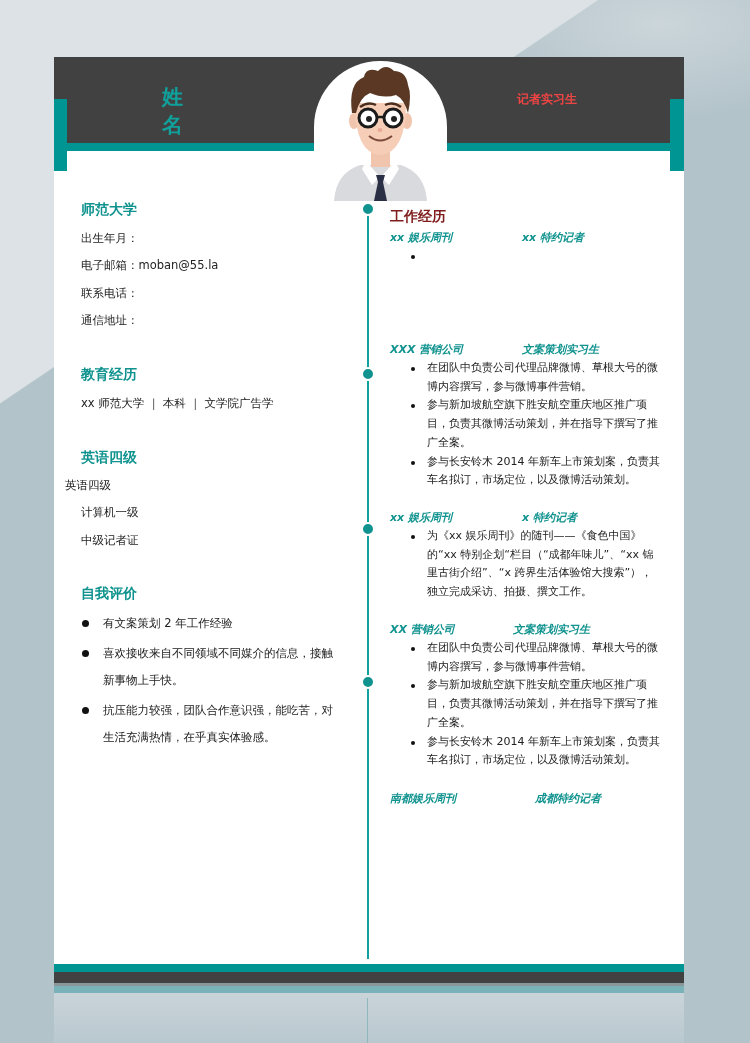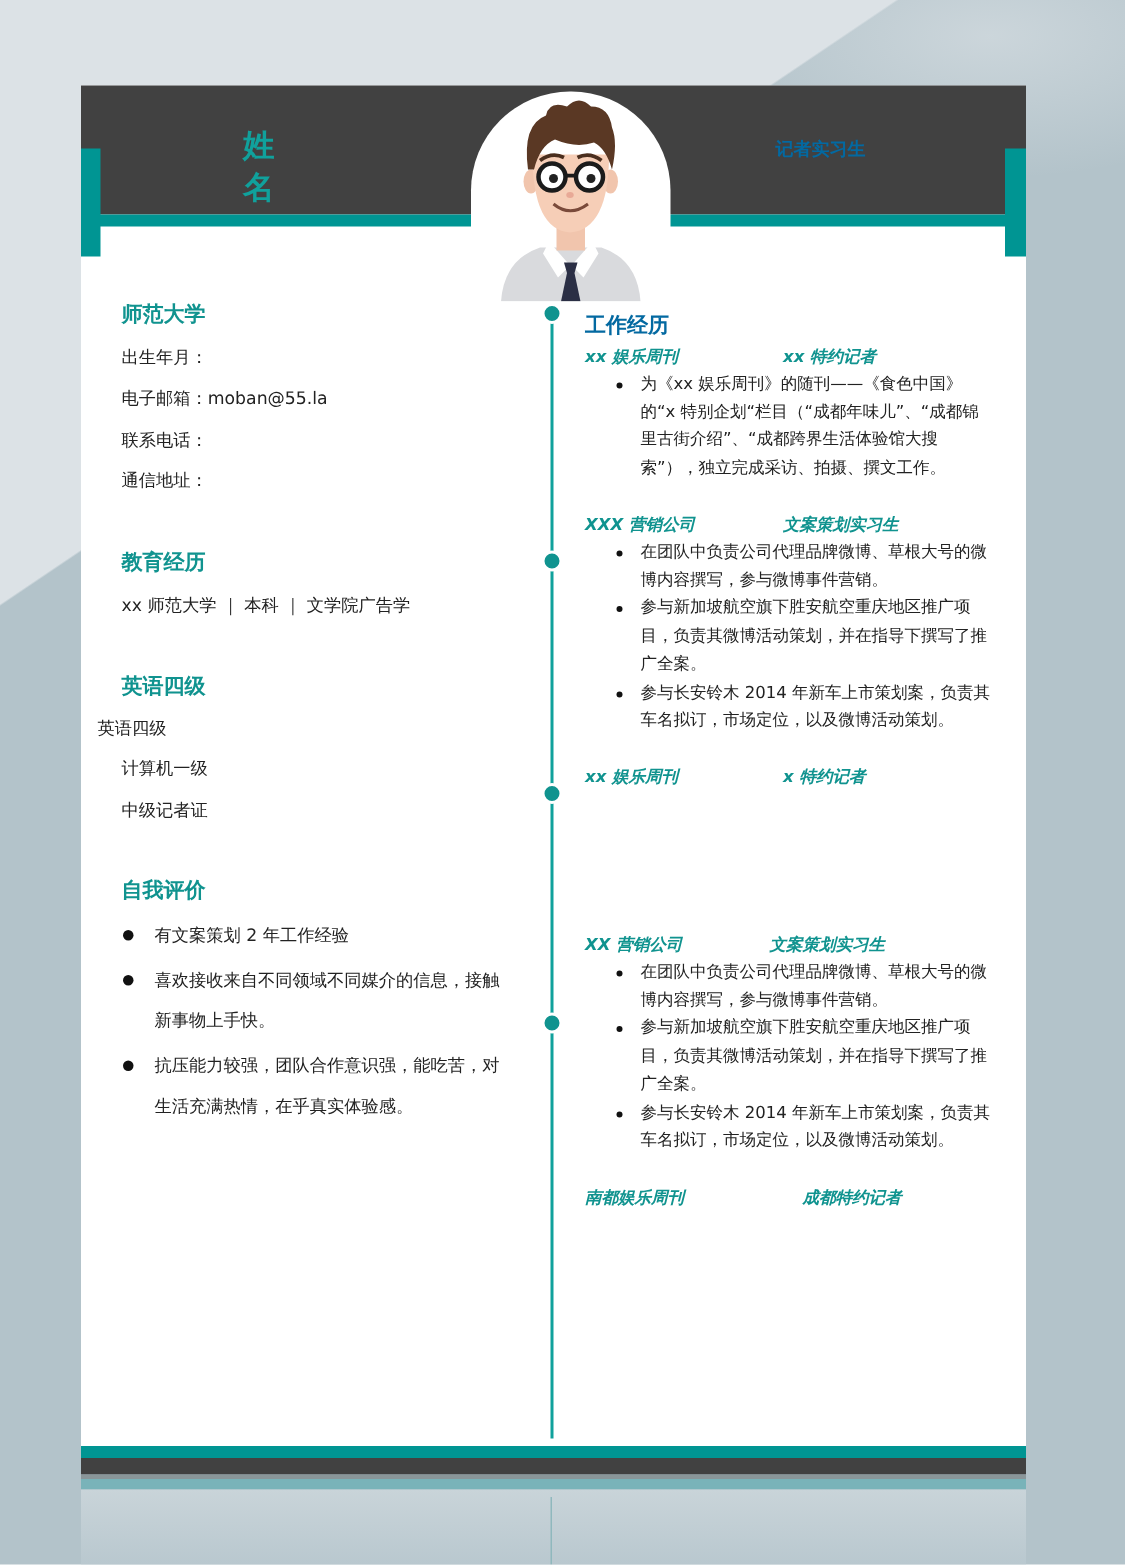--- a/index.html
+++ b/index.html
@@ -36,21 +36,21 @@
     }
     .teal-tab-right {
       position: absolute; right: 0; top: 42px; width: 14px; height: 72px; background: #009593;
     }
     .name {
       position: absolute; left: 108px; top: 26px; width: 60px;
       font-size: 21px; font-weight: bold; color: #10a19c; letter-spacing: 7px;
     }
     .job-title {
       position: absolute; left: 463px; top: 34px;
-      font-size: 12px; font-weight: bold; color: #0369a1;
+      font-size: 12px; font-weight: bold; color: #ef4444;
     }
     .avatar-wrap {
       position: absolute; left: 260px; top: 4px; width: 133px; height: 140px;
       background: #ffffff; border-radius: 66px 66px 0 0;
       overflow: hidden;
     }
     .avatar-wrap svg { position: absolute; left: 0; top: 0; }
 
     .section-title {
       position: absolute; font-size: 14px; font-weight: bold; color: #10938f;
@@ -65,21 +65,21 @@
     }
 
     .timeline-line {
       position: absolute; left: 313px; top: 153px; width: 2px; height: 749px; background: #10a19c;
     }
     .tl-dot {
       position: absolute; left: 307px; width: 14px; height: 14px; border-radius: 50%; background: #10938f;
       border: 2px solid #ffffff; box-shadow: 0 0 0 0 #fff;
     }
 
-    .work-title { position: absolute; left: 336px; top: 151px; font-size: 14px; font-weight: bold; color: #0369a1; }
+    .work-title { position: absolute; left: 336px; top: 151px; font-size: 14px; font-weight: bold; color: #7f1d1d; }
     .job {
       position: absolute; left: 336px; width: 270px;
     }
     .job-head { position: relative; height: 17px; font-size: 11px; font-weight: bold; color: #10938f; font-style: italic; }
     .job-head .org { position: absolute; left: 0; top: 0; white-space: nowrap; }
     .job-head .role { position: absolute; top: 0; white-space: nowrap; }
     .job-bul { position: relative; padding-left: 37px; font-size: 11px; line-height: 18.7px; color: #222; }
     .job-bul .dot { position: absolute; left: 21px; top: 8px; width: 4px; height: 4px; border-radius: 50%; background: #111; }
 
     .bottom-teal { position: absolute; left: 54px; top: 964px; width: 630px; height: 8px; background: #009593; }
@@ -165,38 +165,39 @@
   <div class="tl-dot" style="top:465px;"></div>
   <div class="tl-dot" style="top:618px;"></div>
 
   <div class="work-title">工作经历</div>
 
   <div class="job" style="top:173px;">
     <div class="job-head">
         <span class="org">xx 娱乐周刊</span>
         <span class="role" style="left:132px;">xx 特约记者</span>
       </div>
-    <div class="job-bul"><span class="dot"></span><span>为《xx 娱乐周刊》的随刊——《食色中国》的“x 特别企划“栏目（“成都年味儿”、“成都锦里古街介绍”、“成都跨界生活体验馆大搜索”），独立完成采访、拍摄、撰文工作。</span></div>
+    <div class="job-bul"><span class="dot"></span></div>
   </div>
 
   <div class="job" style="top:285px;">
     <div class="job-head">
         <span class="org">XXX 营销公司</span>
         <span class="role" style="left:132px;">文案策划实习生</span>
       </div>
     <div class="job-bul"><span class="dot"></span><span>在团队中负责公司代理品牌微博、草根大号的微博内容撰写，参与微博事件营销。</span></div>
     <div class="job-bul"><span class="dot"></span><span>参与新加坡航空旗下胜安航空重庆地区推广项目，负责其微博活动策划，并在指导下撰写了推广全案。</span></div>
     <div class="job-bul"><span class="dot"></span><span>参与长安铃木 2014 年新车上市策划案，负责其车名拟订，市场定位，以及微博活动策划。</span></div>
   </div>
 
   <div class="job" style="top:453px;">
     <div class="job-head">
         <span class="org">xx 娱乐周刊</span>
         <span class="role" style="left:132px;">x 特约记者</span>
       </div>
+    <div class="job-bul"><span class="dot"></span><span>为《xx 娱乐周刊》的随刊——《食色中国》的“xx 特别企划“栏目（“成都年味儿”、“xx 锦里古街介绍”、“x 跨界生活体验馆大搜索”），独立完成采访、拍摄、撰文工作。</span></div>
   </div>
 
   <div class="job" style="top:565px;">
     <div class="job-head">
         <span class="org">XX 营销公司</span>
         <span class="role" style="left:123px;">文案策划实习生</span>
       </div>
     <div class="job-bul"><span class="dot"></span><span>在团队中负责公司代理品牌微博、草根大号的微博内容撰写，参与微博事件营销。</span></div>
     <div class="job-bul"><span class="dot"></span><span>参与新加坡航空旗下胜安航空重庆地区推广项目，负责其微博活动策划，并在指导下撰写了推广全案。</span></div>
     <div class="job-bul"><span class="dot"></span><span>参与长安铃木 2014 年新车上市策划案，负责其车名拟订，市场定位，以及微博活动策划。</span></div>

